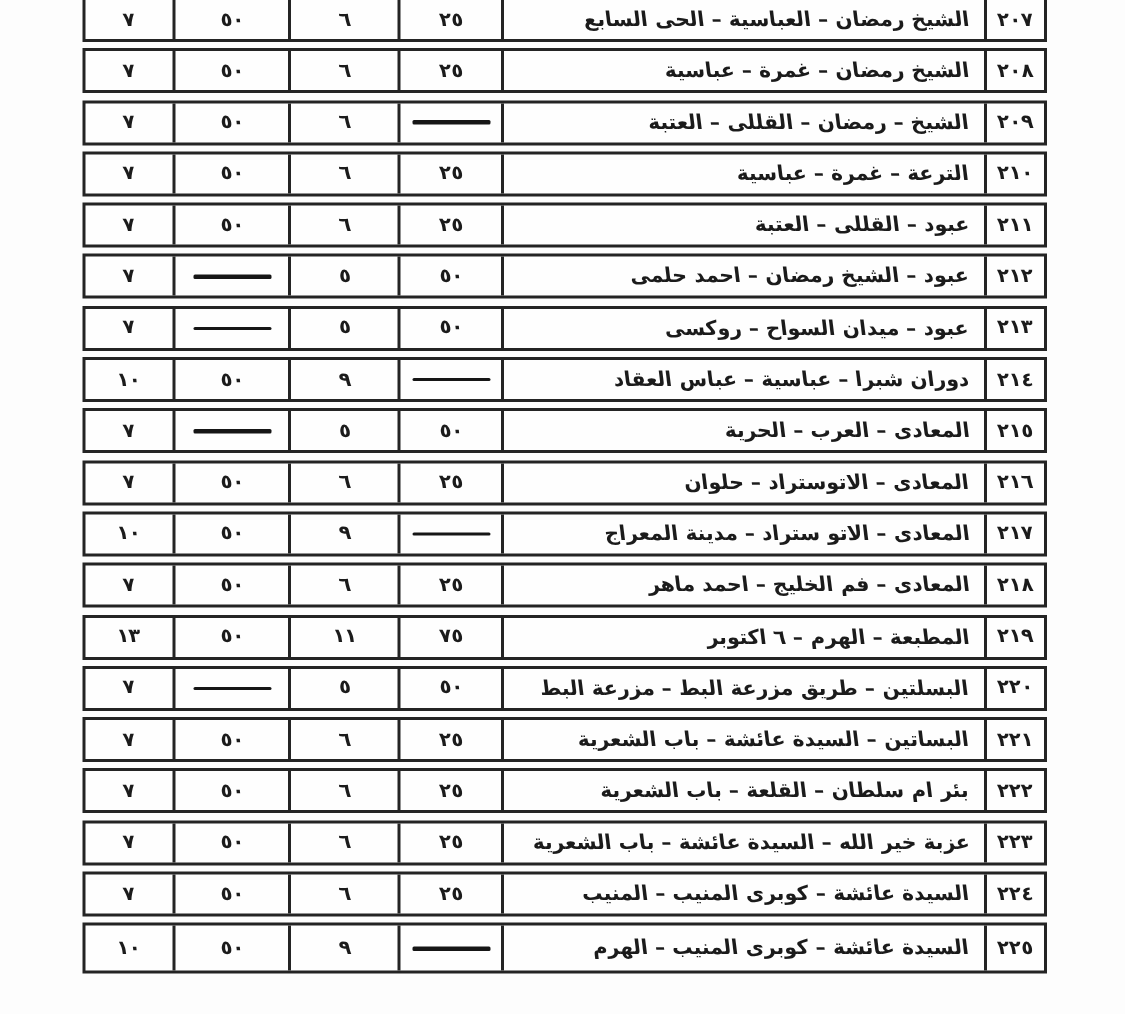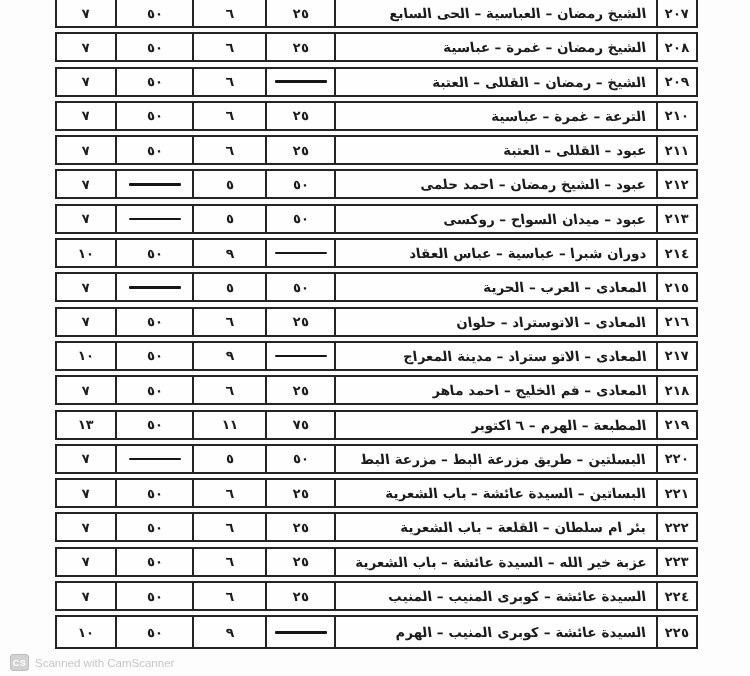--- a/index.html
+++ b/index.html
@@ -444,18 +444,14 @@
         </div>
         <div class="c c3">
           <span class="ink">٥٠</span>
         </div>
         <div class="c c4">
           <span class="ink">١٠</span>
         </div>
       </div>
     </div>
 
-  <div class="watermark">
-    <span class="cs-badge">CS</span>
-    <span class="wm-text">Scanned with CamScanner</span>
-  </div>
 
 </div>
 
 </body></html>

